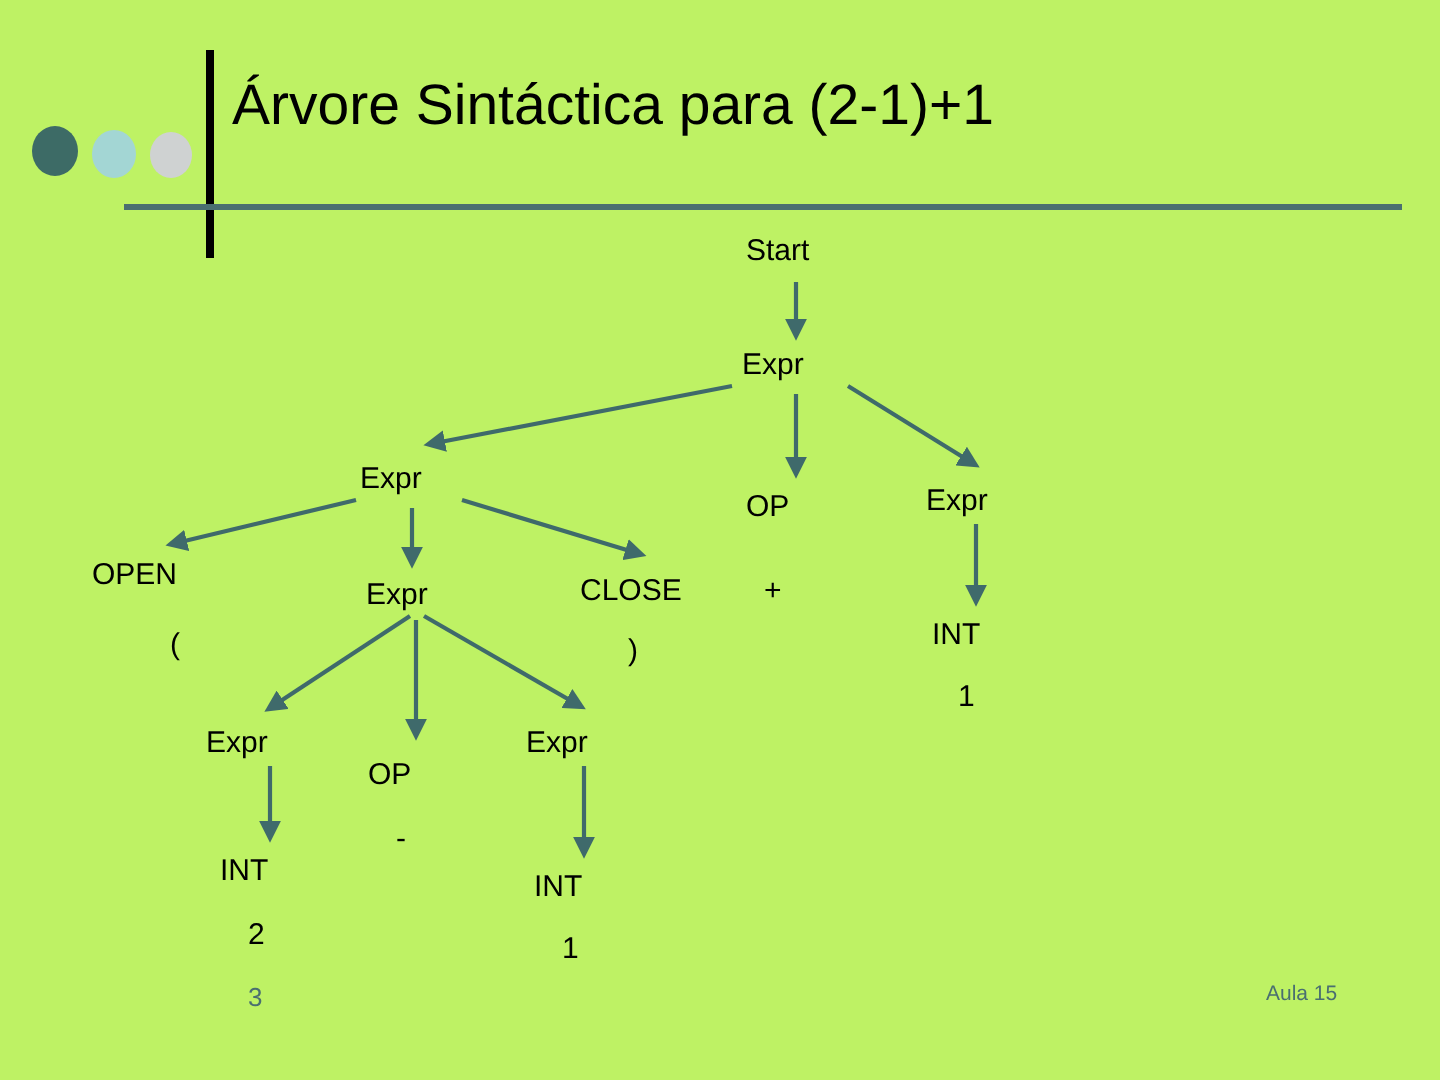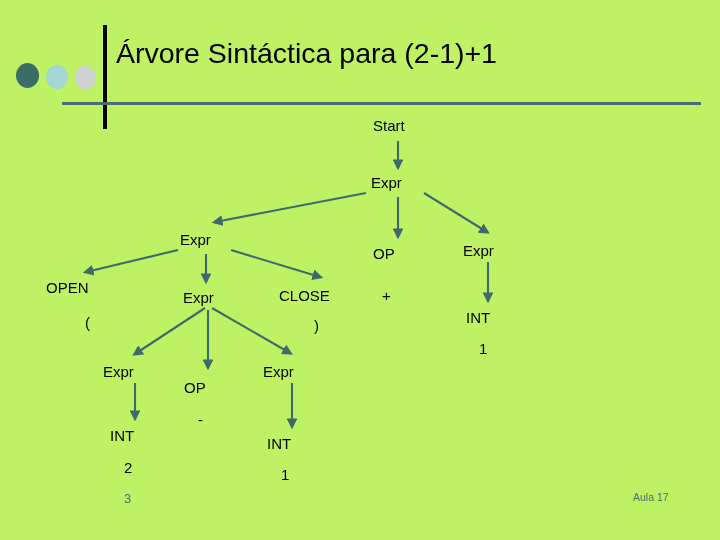--- a/index.html
+++ b/index.html
@@ -132,33 +132,33 @@
         </g>
     </svg>
     <div id="node-group">
         <div class="node" style="left: 373px; top: 113px;">Start</div>
         <div class="node" style="left: 371px; top: 170px;">Expr</div>
         <div class="node" style="left: 180px; top: 227px;">Expr</div>
         <div class="node" style="left: 373px; top: 241px;">OP</div>
         <div class="node" style="left: 463px; top: 238px;">Expr</div>
         <div class="node" style="left: 46px; top: 275px; text-align: right;">OPEN</div>
         <div class="node" style="left: 183px; top: 285px;">Expr</div>
-        <div class="node" style="left: 279px; top: 283px;">CLOSE</div>
+        <div class="node" style="left: 290px; top: 283px;">CLOSE</div>
         <div class="node" style="left: 382px; top: 283px;">+</div>
         <div class="node" style="left: 466px; top: 305px;">INT</div>
         <div class="node" style="left: 85px; top: 310px;">(</div>
         <div class="node" style="left: 314px; top: 313px;">)</div>
         <div class="node" style="left: 479px; top: 336px;">1</div>
         <div class="node" style="left: 103px; top: 359px;">Expr</div>
         <div class="node" style="left: 184px; top: 375px;">OP</div>
         <div class="node" style="left: 263px; top: 359px;">Expr</div>
         <div class="node" style="left: 198px; top: 407px;">-</div>
         <div class="node" style="left: 110px; top: 423px;">INT</div>
         <div class="node" style="left: 267px; top: 431px;">INT</div>
         <div class="node" style="left: 124px; top: 455px;">2</div>
         <div class="node" style="left: 281px; top: 462px;">1</div>
       </div>
   </div>
 
   <div id="slide-number">3</div>
-  <div id="footer-note">Aula 17</div>
+  <div id="footer-note">Aula 15</div>
 
 </div>
 
 </body></html>

